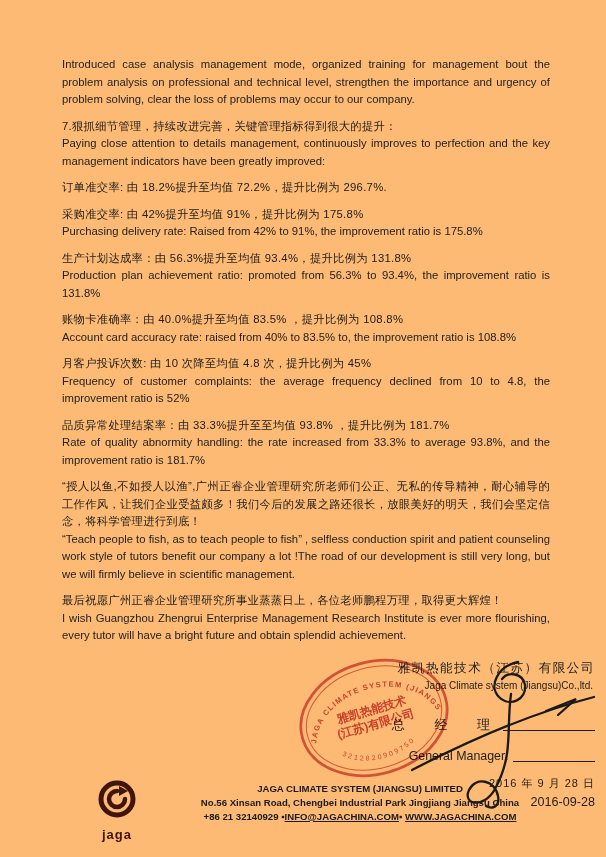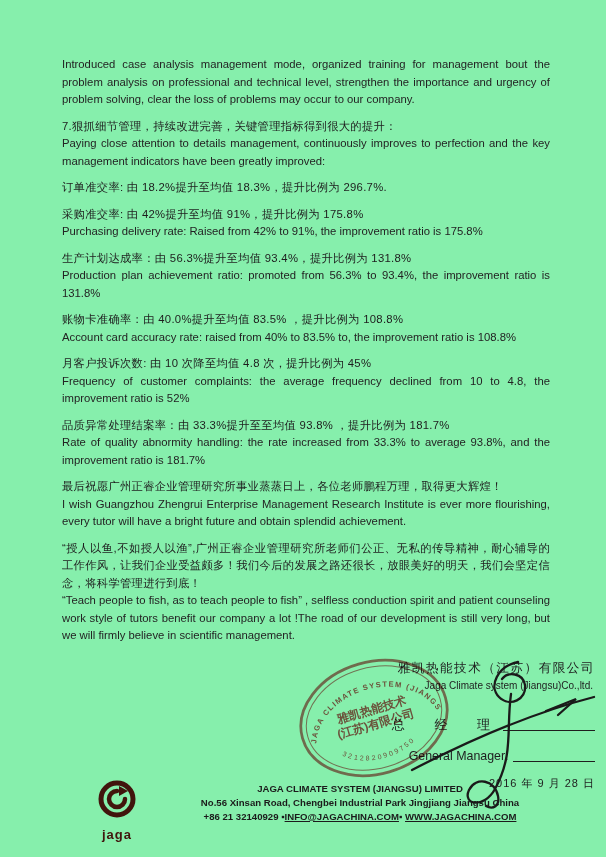--- a/index.html
+++ b/index.html
@@ -1,20 +1,20 @@
 <!DOCTYPE html>
 <html><head>
 <meta charset="utf-8">
 <style>
   html,body{margin:0;padding:0;background:#e9e9e9;}
   .page{
     position:relative;
     width:606px;height:857px;
     margin:0 auto;
-    background:#86efac;
+    background:#fdba74;
     overflow:hidden;
     font-family:"Liberation Sans","DejaVu Sans",sans-serif;
     color:#262626;
   }
   .content{
     position:absolute;left:62px;right:56px;top:56px;
     font-size:11.3px;line-height:17.5px;
   }
   .block{margin:0 0 9px 0;}
   .en{text-align:justify;color:#232323;}
@@ -63,21 +63,21 @@
   <div class="content">
 
     <div class="block en">Introduced case analysis management mode, organized training for management bout the problem analysis on professional and technical level, strengthen the importance and urgency of problem solving, clear the loss of problems may occur to our company.</div>
 
     <div class="block">
       <div class="zh">7.狠抓细节管理，持续改进完善，关键管理指标得到很大的提升：</div>
       <div class="en">Paying close attention to details management, continuously improves to perfection and the key management indicators have been greatly improved:</div>
     </div>
 
     <div class="block">
-      <div class="zh">订单准交率: 由 18.2%提升至均值 18.3%，提升比例为 296.7%.</div>
+      <div class="zh">订单准交率: 由 18.2%提升至均值 72.2%，提升比例为 296.7%.</div>
     </div>
 
     <div class="block">
       <div class="zh">采购准交率: 由 42%提升至均值 91%，提升比例为 175.8%</div>
       <div class="en">Purchasing delivery rate: Raised from 42% to 91%, the improvement ratio is 175.8%</div>
     </div>
 
     <div class="block">
       <div class="zh">生产计划达成率：由 56.3%提升至均值 93.4%，提升比例为 131.8%</div>
       <div class="en">Production plan achievement ratio: promoted from 56.3% to 93.4%, the improvement ratio is 131.8%</div>
@@ -92,41 +92,42 @@
       <div class="zh">月客户投诉次数: 由 10 次降至均值 4.8 次，提升比例为 45%</div>
       <div class="en">Frequency of customer complaints: the average frequency declined from 10 to 4.8, the improvement ratio is 52%</div>
     </div>
 
     <div class="block">
       <div class="zh">品质异常处理结案率：由 33.3%提升至至均值 93.8% ，提升比例为 181.7%</div>
       <div class="en">Rate of quality abnormity handling: the rate increased from 33.3% to average 93.8%, and the improvement ratio is 181.7%</div>
     </div>
 
     <div class="block">
-      <div class="zh">最后祝愿广州正睿企业管理研究所事业蒸蒸日上，各位老师鹏程万理，取得更大辉煌！</div>
-      <div class="en">I wish Guangzhou Zhengrui Enterprise Management Research Institute is ever more flourishing, every tutor will have a bright future and obtain splendid achievement.</div>
+      <div class="zh en">“授人以鱼,不如授人以渔”,广州正睿企业管理研究所老师们公正、无私的传导精神，耐心辅导的工作作风，让我们企业受益颇多！我们今后的发展之路还很长，放眼美好的明天，我们会坚定信念，将科学管理进行到底！</div>
+      <div class="en">“Teach people to fish, as to teach people to fish” , selfless conduction spirit and patient counseling work style of tutors benefit our company a lot !The road of our development is still very long, but we will firmly believe in scientific management.</div>
     </div>
 
     <div class="block">
-      <div class="zh en">“授人以鱼,不如授人以渔”,广州正睿企业管理研究所老师们公正、无私的传导精神，耐心辅导的工作作风，让我们企业受益颇多！我们今后的发展之路还很长，放眼美好的明天，我们会坚定信念，将科学管理进行到底！</div>
-      <div class="en">“Teach people to fish, as to teach people to fish” , selfless conduction spirit and patient counseling work style of tutors benefit our company a lot !The road of our development is still very long, but we will firmly believe in scientific management.</div>
+      <div class="zh">最后祝愿广州正睿企业管理研究所事业蒸蒸日上，各位老师鹏程万理，取得更大辉煌！</div>
+      <div class="en">I wish Guangzhou Zhengrui Enterprise Management Research Institute is ever more flourishing, every tutor will have a bright future and obtain splendid achievement.</div>
     </div>
 
   </div>
 
   <div class="sig-block">
     <div class="sig-company-zh">雅凯热能技术（江苏）有限公司</div>
     <div class="sig-company-en">Jaga Climate system (Jiangsu)Co.,ltd.</div>
     <div class="sig-row">
       <span class="sig-title-zh">总 经 理</span><span class="sig-line line-zh"></span>
     </div>
     <div class="sig-row">
       <span class="sig-title-en">General Manager:</span> <span class="sig-line line-en"></span>
     </div>
     <div class="sig-date-zh">2016 年 9 月 28 日</div>
+    <div class="sig-date-en">2016-09-28</div>
   </div>
 
   <div class="stamp">
     <svg viewBox="0 0 170 130" width="156" height="120">
       <defs>
         <path id="arcTop" d="M 16 78 A 70 54 0 0 1 154 78" fill="none"></path>
         <path id="arcBot" d="M 34 88 A 58 42 0 0 0 136 88" fill="none"></path>
       </defs>
       <ellipse cx="85" cy="65" rx="81" ry="61" fill="none" stroke="#c84b4b" stroke-width="3" stroke-opacity="0.85"></ellipse>
       <ellipse cx="85" cy="65" rx="75" ry="55" fill="none" stroke="#c84b4b" stroke-width="1.1" stroke-opacity="0.8"></ellipse>

